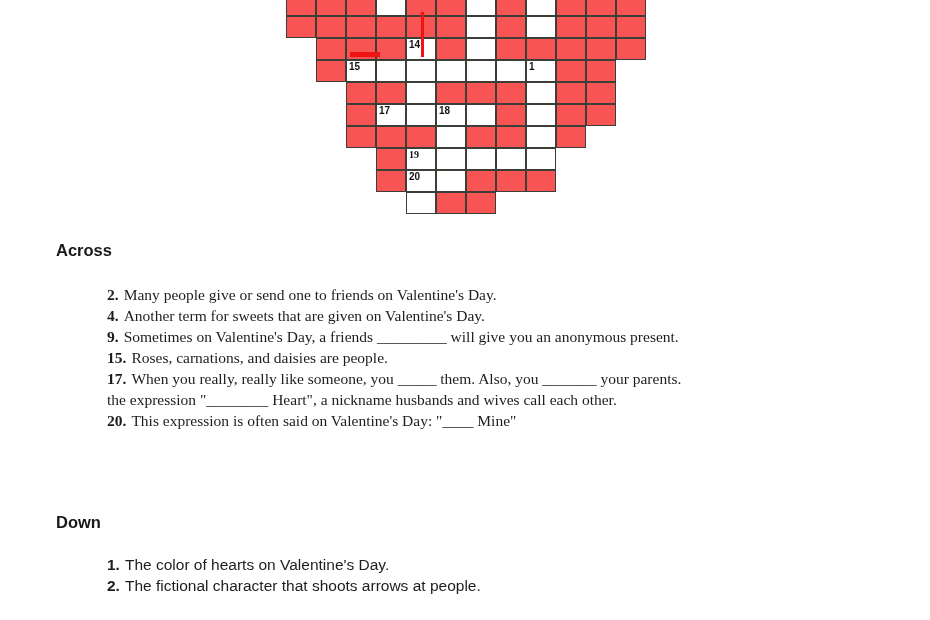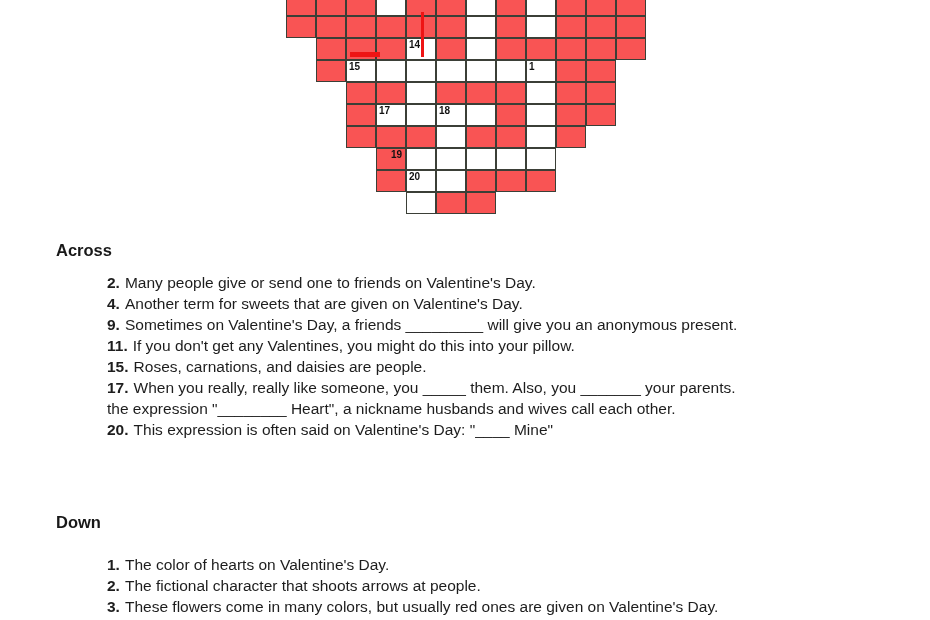--- a/index.html
+++ b/index.html
@@ -22,21 +22,21 @@
   .mark{position:absolute;z-index:4;background:var(--mark-red,#ee1414);}
   .mark-h{left:64px;top:58px;width:30px;height:5px;}
   .mark-v{left:135px;top:18px;width:3px;height:45px;}
   
   .section-header{
     position:absolute;left:56px;font-size:16.5px;font-weight:bold;color:#181818;
   }
   #across-header{top:241px;text-align:right;}
   #down-header{top:513px;}
   .clues{position:absolute;left:107px;width:800px;}
-  #across-clues{top:272px;}
+  #across-clues{top:284px;font-family:Liberation Serif, serif;}
   #down-clues{top:554px;}
   .clue-line{
     height:21px;line-height:21px;font-size:15.5px;color:#1d1d1d;
     white-space:nowrap;
   }
   .clue-num{font-weight:bold;margin-right:5px;}
 </style>
 </head>
 <body>
 
@@ -129,38 +129,36 @@
       <div class="cell red" style="left: 210px; top: 176px;"></div>
       <div class="cell red" style="left: 240px; top: 176px;"></div>
       <div class="cell white" style="left: 120px; top: 198px;"></div>
       <div class="cell red" style="left: 150px; top: 198px;"></div>
       <div class="cell red" style="left: 180px; top: 198px;"></div>
       <div class="cellnum" style="left: 123px; top: 46px;">14</div>
       <div class="cellnum" style="left: 63px; top: 68px;">15</div>
       <div class="cellnum" style="left: 243px; top: 68px;">1</div>
       <div class="cellnum" style="left: 93px; top: 112px;">17</div>
       <div class="cellnum" style="left: 153px; top: 112px;">18</div>
-      <div class="cellnum" style="left: 105px; top: 156px;">19</div>
+      <div class="cellnum" style="left: 123px; top: 156px; font-family: Liberation Serif, serif;">19</div>
       <div class="cellnum" style="left: 123px; top: 178px;">20</div>
     </div>
 
   <div class="section-header" id="across-header">Across</div>
 
   <div class="clues" id="across-clues">
     <div class="clue-line"><span class="clue-num">2.</span><span>Many people give or send one to friends on Valentine's Day.</span></div>
     <div class="clue-line"><span class="clue-num">4.</span><span>Another term for sweets that are given on Valentine's Day.</span></div>
     <div class="clue-line"><span class="clue-num">9.</span><span>Sometimes on Valentine's Day, a friends _________ will give you an anonymous present.</span></div>
-    <div class="clue-line"><span class="clue-num">11.</span><span>If you don't get any Valentines, you might do this into your pillow.</span></div>
     <div class="clue-line"><span class="clue-num">15.</span><span>Roses, carnations, and daisies are people.</span></div>
     <div class="clue-line"><span class="clue-num">17.</span><span>When you really, really like someone, you _____ them. Also, you _______ your parents.</span></div>
     <div class="clue-line"><span>the expression "________ Heart", a nickname husbands and wives call each other.</span></div>
     <div class="clue-line"><span class="clue-num">20.</span><span>This expression is often said on Valentine's Day: "____ Mine"</span></div>
   </div>
 
   <div class="section-header" id="down-header">Down</div>
 
   <div class="clues" id="down-clues">
     <div class="clue-line"><span class="clue-num">1.</span><span>The color of hearts on Valentine's Day.</span></div>
     <div class="clue-line"><span class="clue-num">2.</span><span>The fictional character that shoots arrows at people.</span></div>
-    <div class="clue-line"><span class="clue-num">3.</span><span>These flowers come in many colors, but usually red ones are given on Valentine's Day.</span></div>
   </div>
 
 </div>
 
 </body></html>

